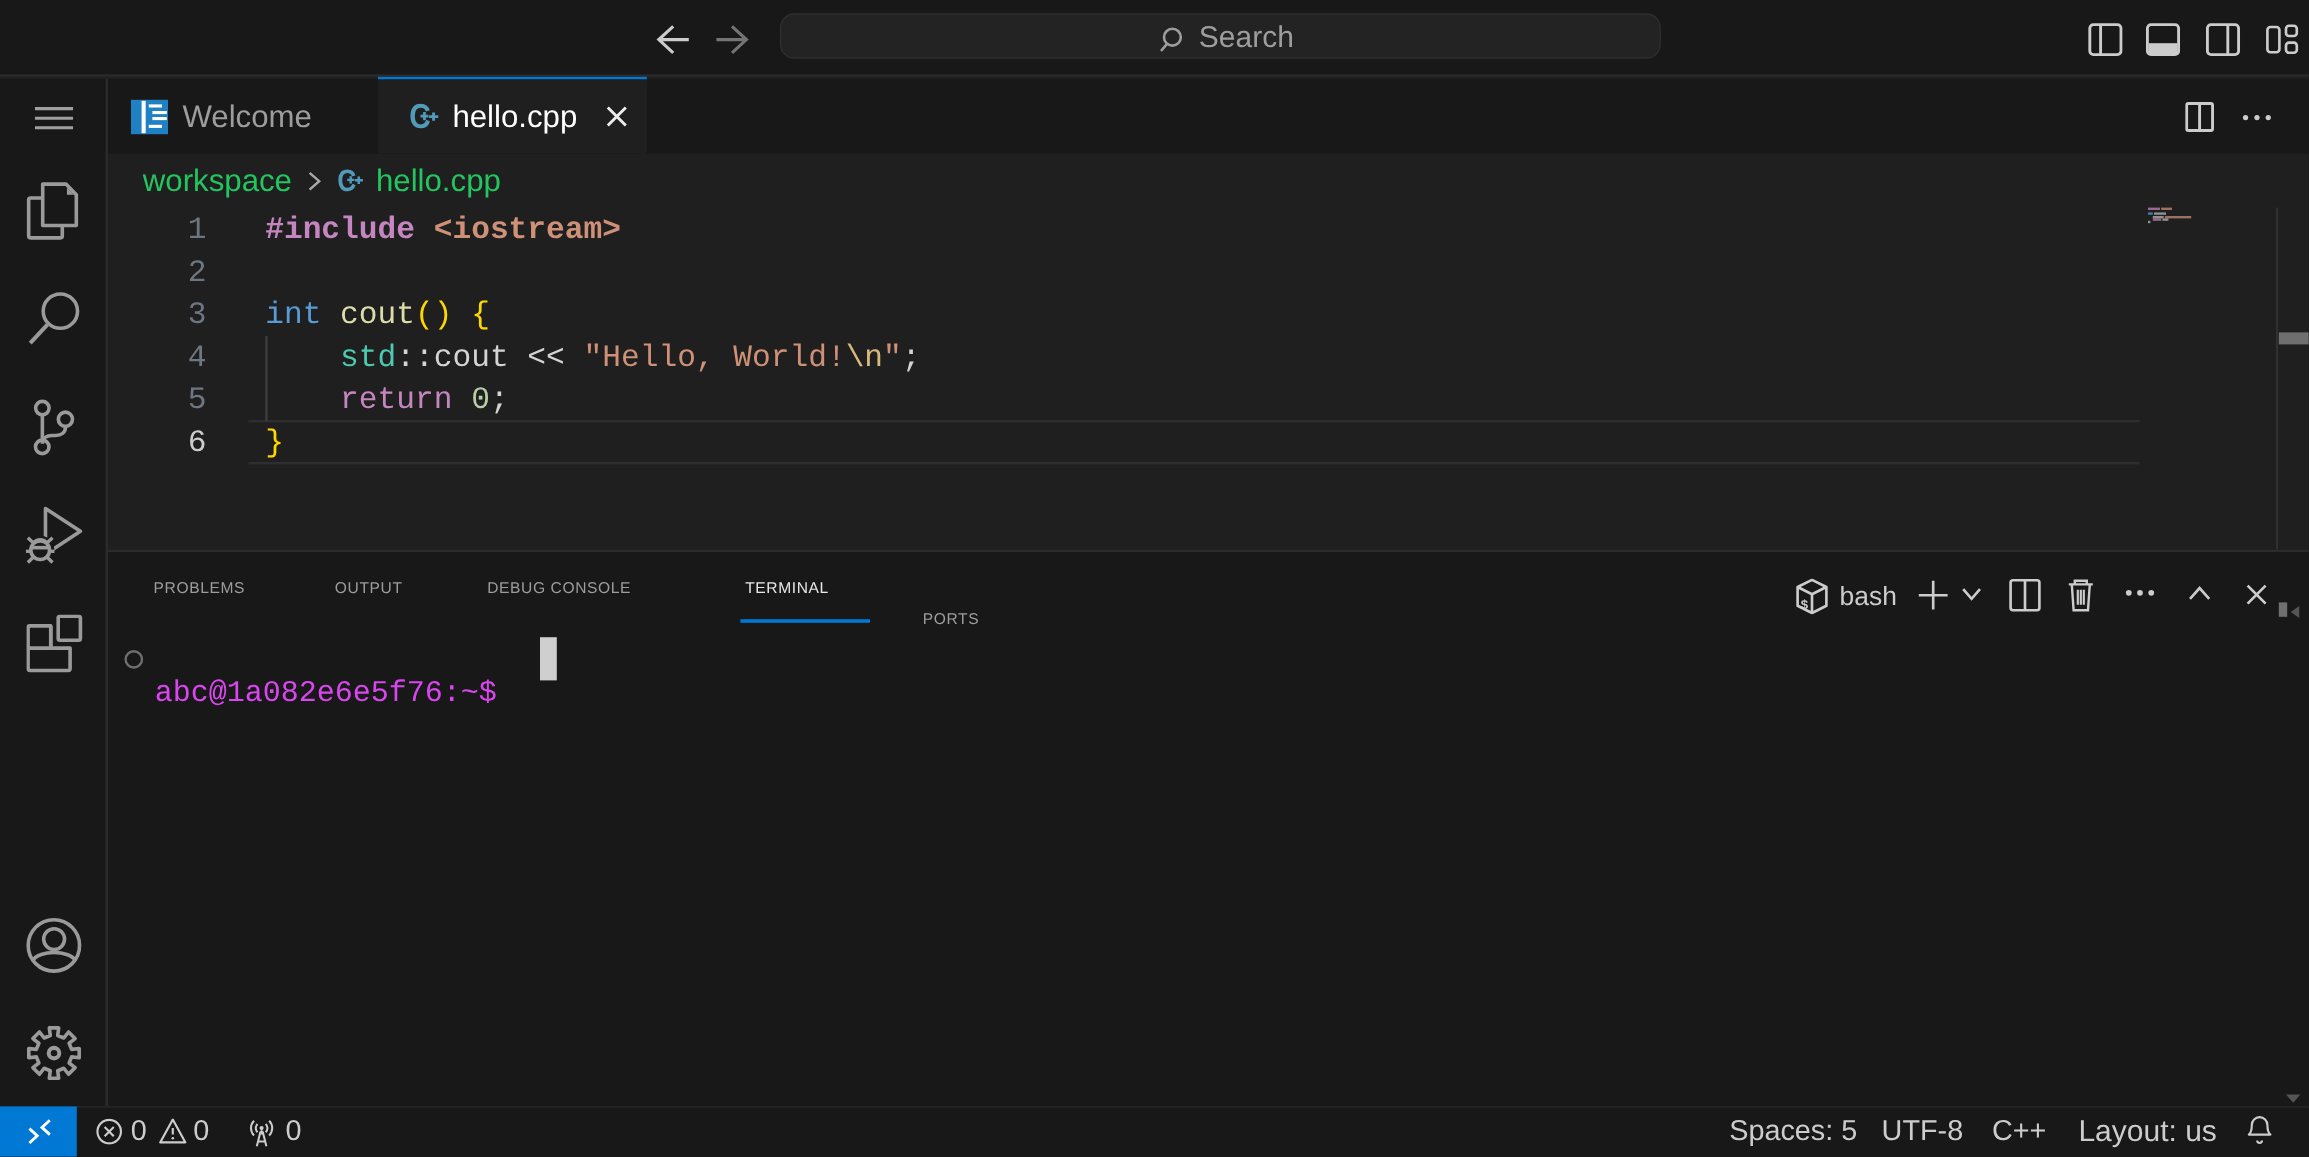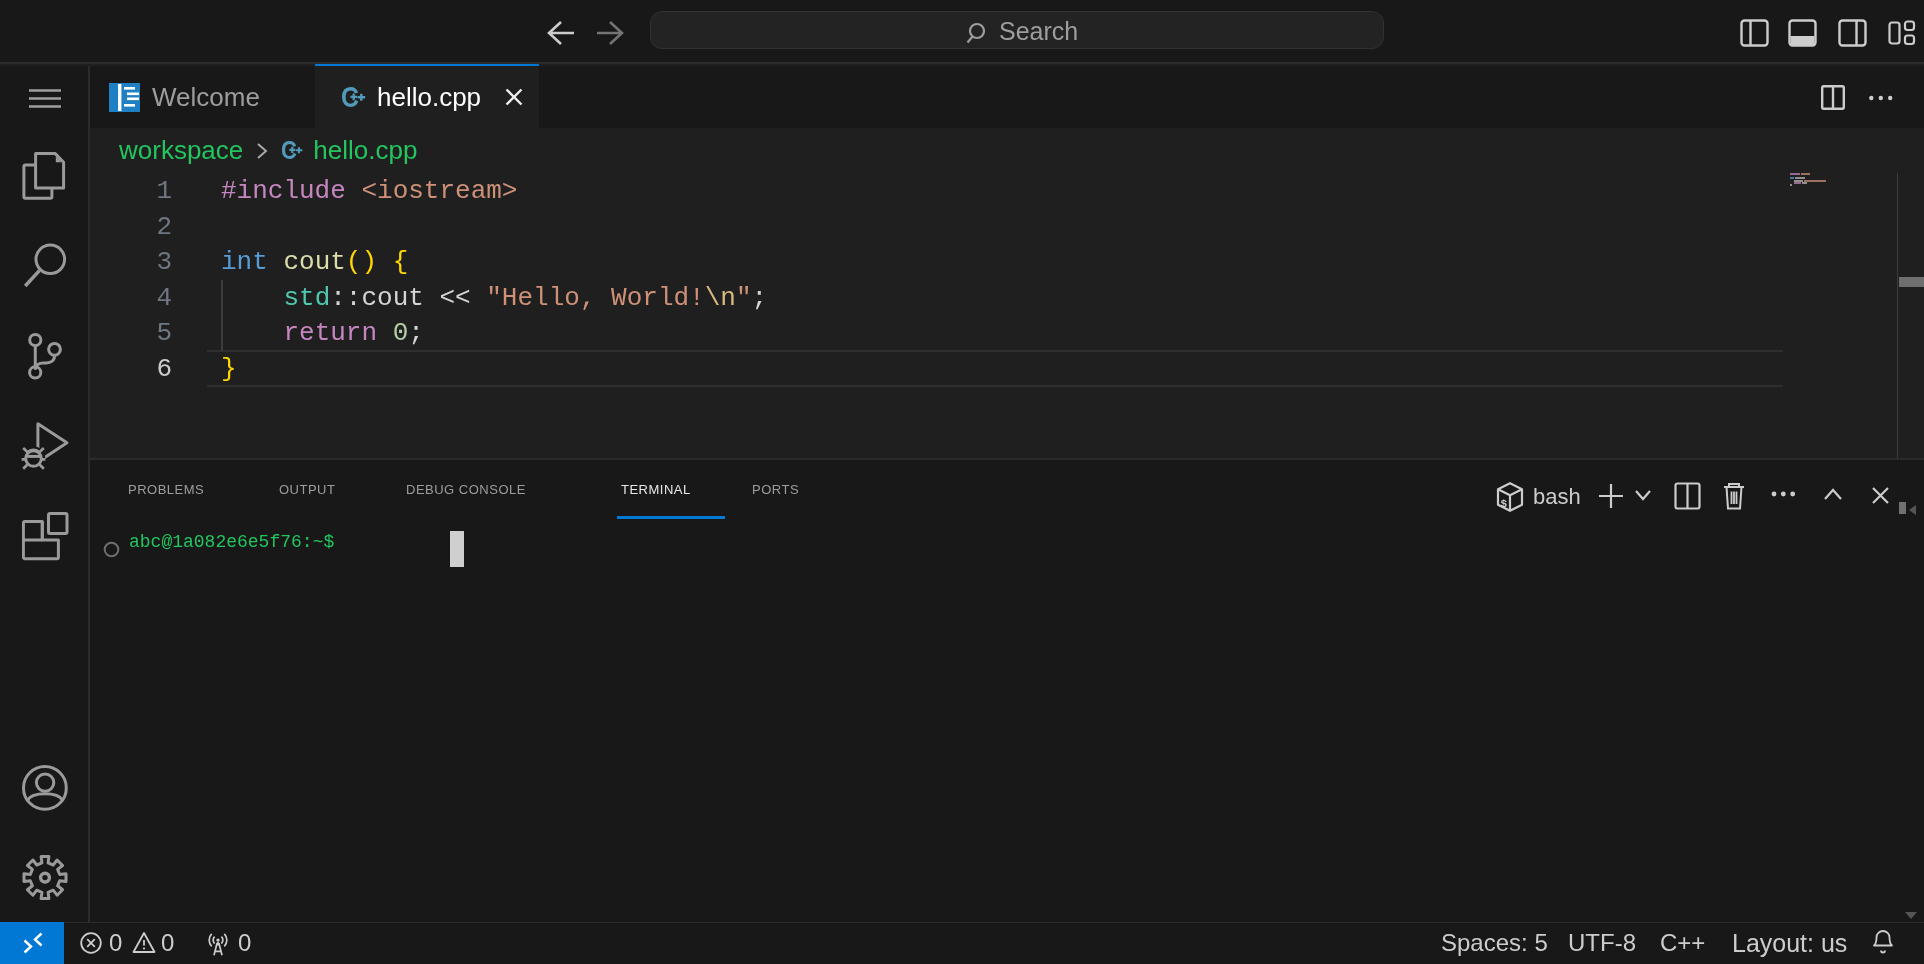--- a/index.html
+++ b/index.html
@@ -200,21 +200,21 @@
       <path d="M3 3 L11 10 L3 17" stroke="#a9a9a9" stroke-width="2" fill="none"></path>
     </svg>
   <svg style="margin-right:9px;" width="23" height="21" viewBox="0 0 26 23">
     <text x="0" y="21" font-family="Liberation Sans" font-weight="bold" font-size="29" fill="#519aba" transform="scale(0.86,1)">C</text>
     <path d="M12.7 7.4 V14.2 M9.4 10.8 H16" stroke="#519aba" stroke-width="2.3" fill="none"></path>
     <path d="M20.3 7.7 V14.7 M16.5 11.2 H24.2" stroke="#519aba" stroke-width="2.4" fill="none"></path>
   </svg>
   <span>hello.cpp</span>
 </div>
 
-<div class="codeline" style="top:173px;"><span class="lnum" style="left:90px;">1</span><span class="ctext" style="left:221px;"><span class="c-pink">#include</span><span class="c-white"> </span><span class="c-orange">&lt;iostream&gt;</span></span></div>
+<div class="codeline" style="top:173px;"><span class="lnum" style="left:90px;">1</span><span class="ctext" style="left:221px;font-weight:bold;"><span class="c-pink">#include</span><span class="c-white"> </span><span class="c-orange">&lt;iostream&gt;</span></span></div>
 <div class="codeline" style="top:209px;"><span class="lnum" style="left:90px;">2</span></div>
 <div class="codeline" style="top:244px;"><span class="lnum" style="left:90px;">3</span><span class="ctext" style="left:221px;"><span class="c-blue">int</span><span class="c-white"> </span><span class="c-yellow">cout</span><span class="c-gold">()</span><span class="c-white"> </span><span class="c-gold">{</span></span></div>
 <div class="codeline" style="top:280px;"><span class="lnum" style="left:90px;">4</span><span class="ctext" style="left:221px;"><span class="c-white">    </span><span class="c-teal">std</span><span class="c-white">::cout &lt;&lt; </span><span class="c-orange">"Hello, World!</span><span class="c-tan">\n</span><span class="c-orange">"</span><span class="c-white">;</span></span></div>
 <div class="codeline" style="top:315px;"><span class="lnum" style="left:90px;">5</span><span class="ctext" style="left:221px;"><span class="c-white">    </span><span class="c-pink">return</span><span class="c-white"> </span><span class="c-green">0</span><span class="c-white">;</span></span></div>
 <div class="codeline" style="top:351px;"><span class="lnum active" style="left:90px;">6</span><span class="ctext" style="left:221px;"><span class="c-gold">}</span></span></div>
 
 <div class="mm" style="left:1790px; top:172.5px; width:10px; background:#c586c0;"></div>
 <div class="mm" style="left:1801px; top:172.5px; width:9px;  background:#ce9178;"></div>
 <div class="mm" style="left:1790px; top:177.2px; width:4px;  background:#569cd6;"></div>
 <div class="mm" style="left:1795px; top:177.2px; width:10px; background:#bdbdbd;"></div>
@@ -225,21 +225,21 @@
 <div class="mm" style="left:1790px; top:184.2px; width:2px;  background:#bdbdbd;"></div>
 
 <div class="abs" style="left:1897px; top:173px; width:1px; height:285px; background:#3c3c3c;"></div>
 <div class="abs" style="left:1899px; top:277px; width:25px; height:10px; background:#6f6f6f;"></div>
 
 <div class="abs" id="panel"></div>
 <div class="ptab" style="left:128px;">PROBLEMS</div>
 <div class="ptab" style="left:279px;">OUTPUT</div>
 <div class="ptab" style="left:406px;">DEBUG CONSOLE</div>
 <div class="ptab active" style="left:621px;">TERMINAL</div>
-<div class="ptab" style="left:752px;">PORTS</div>
+<div class="ptab" style="left:769px;margin-top:26px;">PORTS</div>
 <div class="abs" style="left:617px; top:516px; width:108px; height:3px; background:#0078d4;"></div>
 
 <svg class="abs" style="left:1496px; top:482px;" width="28" height="30" viewBox="0 0 14 15">
   <path d="M7 0.6 L13 3.6 V11.4 L7 14.4 L1 11.4 V3.6 Z" stroke="#cccccc" stroke-width="1.1" fill="none" stroke-linejoin="round"></path>
   <path d="M1 3.6 L7 6.6 L13 3.6 M7 6.6 V14.4" stroke="#cccccc" stroke-width="1.1" fill="none"></path>
   <text x="2.2" y="12.6" font-size="5.5" fill="#cccccc" font-family="Liberation Mono" font-weight="bold">$</text>
 </svg>
 <div class="abs" style="left:1533px; top:484px; color:#cccccc; font-size:22px;">bash</div>
 <svg class="abs" style="left:1597px; top:482px;" width="28" height="28" viewBox="0 0 28 28">
   <path d="M14 2 V26 M2 14 H26" stroke="#cccccc" stroke-width="2.2"></path>
@@ -263,21 +263,21 @@
 <svg class="abs" style="left:1823px; top:487px;" width="20" height="14" viewBox="0 0 20 14">
   <path d="M2 12 L10 3 L18 12" stroke="#cccccc" stroke-width="2.2" fill="none"></path>
 </svg>
 <svg class="abs" style="left:1871px; top:486px;" width="19" height="19" viewBox="0 0 19 19">
   <path d="M2 2 L17 17 M17 2 L2 17" stroke="#cccccc" stroke-width="2.2"></path>
 </svg>
 
 <svg class="abs" style="left:103px; top:541px;" width="17" height="17" viewBox="0 0 17 17">
   <circle cx="8.5" cy="8.5" r="6.8" stroke="#6e6e6e" stroke-width="2" fill="none"></circle>
 </svg>
-<div class="abs mono" style="left:129px; top:525px; font-size:18px; line-height:35px; color:#22c55e;">abc@1a082e6e5f76:~$</div>
+<div class="abs mono" style="left:129px; top:560px; font-size:25px; line-height:35px; color:#d946ef;">abc@1a082e6e5f76:~$</div>
 <div class="abs" style="left:450px; top:531px; width:14px; height:36px; background:#cfcfcf;"></div>
 
 <div class="abs" style="left:1899px; top:502px; width:7px; height:12px; background:#707070;"></div>
 <div class="abs" style="left:1909px; top:505px; width:0; height:0; border-top:5px solid transparent; border-bottom:5px solid transparent; border-right:7px solid #555;"></div>
 <div class="abs" style="left:1905px; top:912px; width:0; height:0; border-left:6px solid transparent; border-right:6px solid transparent; border-top:7px solid #555555;"></div>
 
 <div class="abs" id="statusbar"></div>
 <div class="abs" id="remote"></div>
 <svg class="abs" style="left:20px; top:929px;" width="26" height="28" viewBox="0 0 26 28">
   <path d="M4.5 11.5 L11 17.5 L4.5 23.5" stroke="#ffffff" stroke-width="2.4" fill="none"></path>

